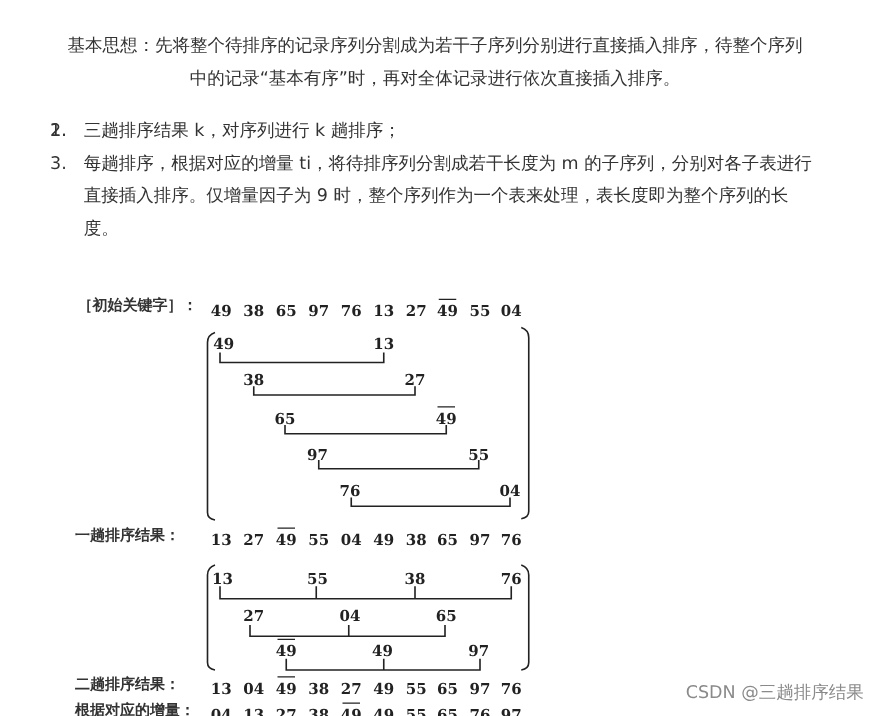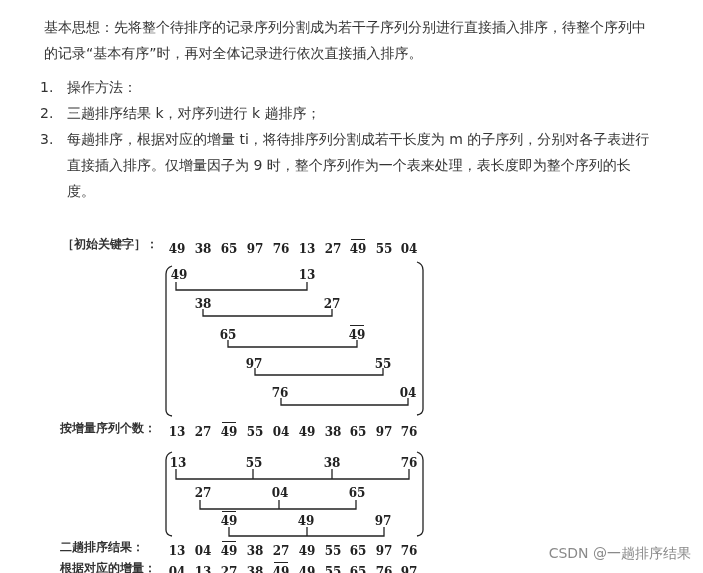--- a/index.html
+++ b/index.html
@@ -1,39 +1,38 @@
 <!DOCTYPE html>
 <html><head>
 <meta charset="utf-8">
 <style>
   html, body { margin: 0; padding: 0; background: #ffffff; }
   body { width: 703px; height: 573px; position: relative; overflow: hidden;
          font-family: "DejaVu Sans", "Liberation Sans", sans-serif; color: #333333; }
   .text-block { position: absolute; left: 38px; top: 8px; width: 620px; font-size: 14px; line-height: 26px; }
-  .para { margin: 6px; }
+  .para { margin: 16px; text-align: center; }
   .list { margin: 8px 0 0 0; padding: 0; list-style: none; }
   .list li { position: relative; padding-left: 29px; }
   .list .num { position: absolute; left: 2px; top: 0; }
   .figure { position: absolute; left: 0; top: 222px; width: 601px; height: 368px;
             font-family: "DejaVu Serif", "Liberation Serif", serif; color: #222222; }
   .fig-label { position: absolute; font-size: 12px; font-weight: bold; color: #333; font-family: "DejaVu Sans", sans-serif; }
   .n { position: absolute; font-size: 12px; font-weight: bold; width: 20px; text-align: center; }
   .n.over::before { content: ""; position: absolute; left: 3px; right: 3px; top: -3px; border-top: 1.5px solid #222; }
   svg.lines { position: absolute; left: 0; top: 0; }
   .watermark { position: absolute; right: 12px; bottom: 10px; font-size: 14px; color: #8a8a8a; font-family: "DejaVu Sans", sans-serif; }
 </style>
 </head>
 <body>
 
 <div class="text-block">
   <p class="para">基本思想：先将整个待排序的记录序列分割成为若干子序列分别进行直接插入排序，待整个序列中的记录“基本有序”时，再对全体记录进行依次直接插入排序。</p>
   <ol class="list">
     <li>
       <span class="num">1.</span>
-      <div>操作方法：</div>
     </li>
     <li>
       <span class="num">2.</span>
       <div>三趟排序结果 k，对序列进行 k 趟排序；</div>
     </li>
     <li>
       <span class="num">3.</span>
       <div>每趟排序，根据对应的增量  ti，将待排序列分割成若干长度为  m  的子序列，分别对各子表进行直接插入排序。仅增量因子为 9 时，整个序列作为一个表来处理，表长度即为整个序列的长度。</div>
     </li>
   </ol>
@@ -57,21 +56,21 @@
 
       <path d="M176,247 L176,257 L409,257 L409,247 M253,247 L253,257 M332,247 L332,257"></path>
       <path d="M200,278 L200,287 L356,287 L356,278 M279,278 L279,287"></path>
       <path d="M229,305 L229,314 L384,314 L384,305 M307,305 L307,314"></path>
     </g>
   </svg>
 
   <span class="fig-label" style="left:62px;top:14px;">［初始关键字］：</span>
   <div id="row-initial"></div>
 
-  <span class="fig-label" style="left:60px;top:198px;">按增量序列个数：</span>
+  <span class="fig-label" style="left:60px;top:198px;">一趟排序结果：</span>
   <div id="row-pass1"></div>
 
   <span class="fig-label" style="left:60px;top:317px;">二趟排序结果：</span>
   <div id="row-pass2"></div>
 
   <span class="fig-label" style="left:60px;top:338px;">根据对应的增量：</span>
   <div id="row-pass3"></div>
 
   <span class="n" style="left:169px;top:46px;">49</span>
   <span class="n" style="left:297px;top:46px;">13</span>
@@ -129,13 +128,13 @@
     <span class="n" style="left: 219px; top: 343px;">27</span>
     <span class="n" style="left: 245px; top: 343px;">38</span>
     <span class="n over" style="left: 271px; top: 343px;">49</span>
     <span class="n" style="left: 297px; top: 343px;">49</span>
     <span class="n" style="left: 323px; top: 343px;">55</span>
     <span class="n" style="left: 348px; top: 343px;">65</span>
     <span class="n" style="left: 374px; top: 343px;">76</span>
     <span class="n" style="left: 399px; top: 343px;">97</span>
   </div>
 
-<div class="watermark">CSDN @一趟排序结果</div>
+<div class="watermark">CSDN @三趟排序结果</div>
 
 </body></html>

